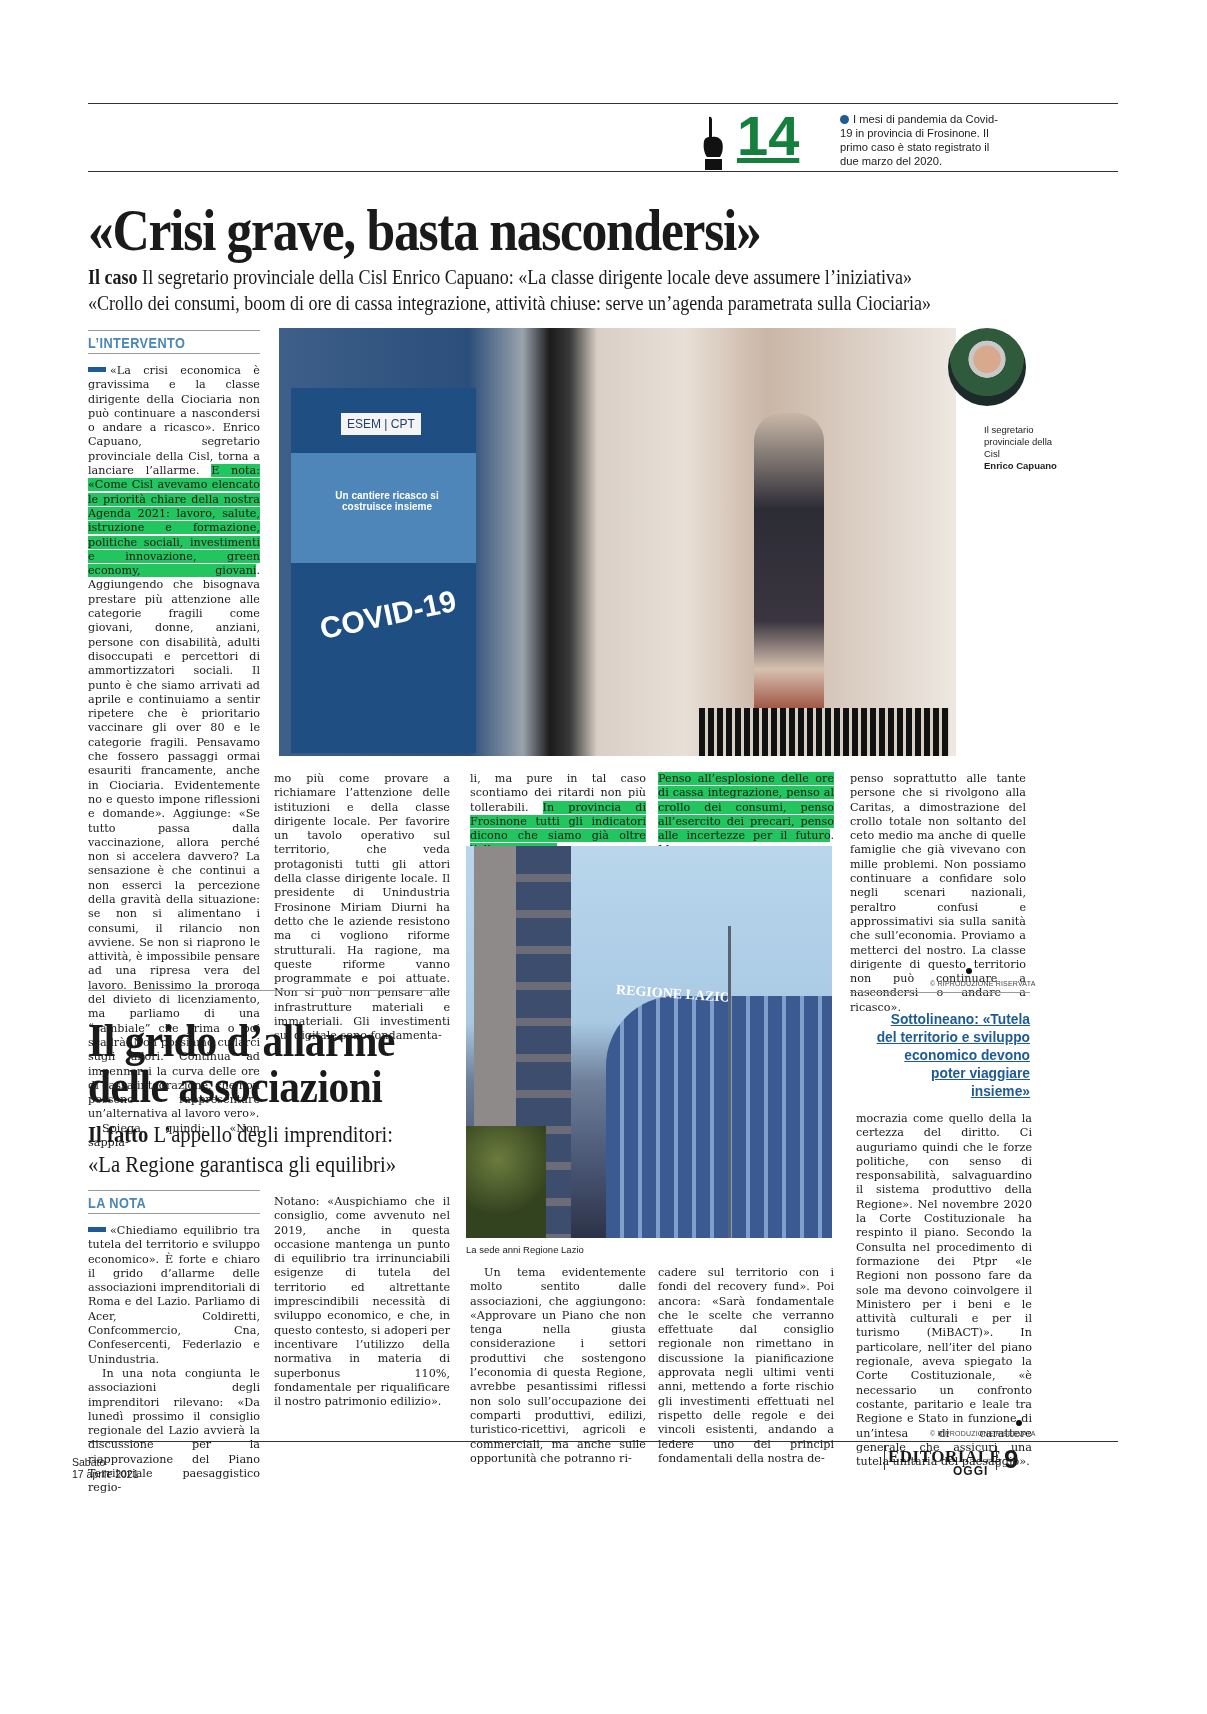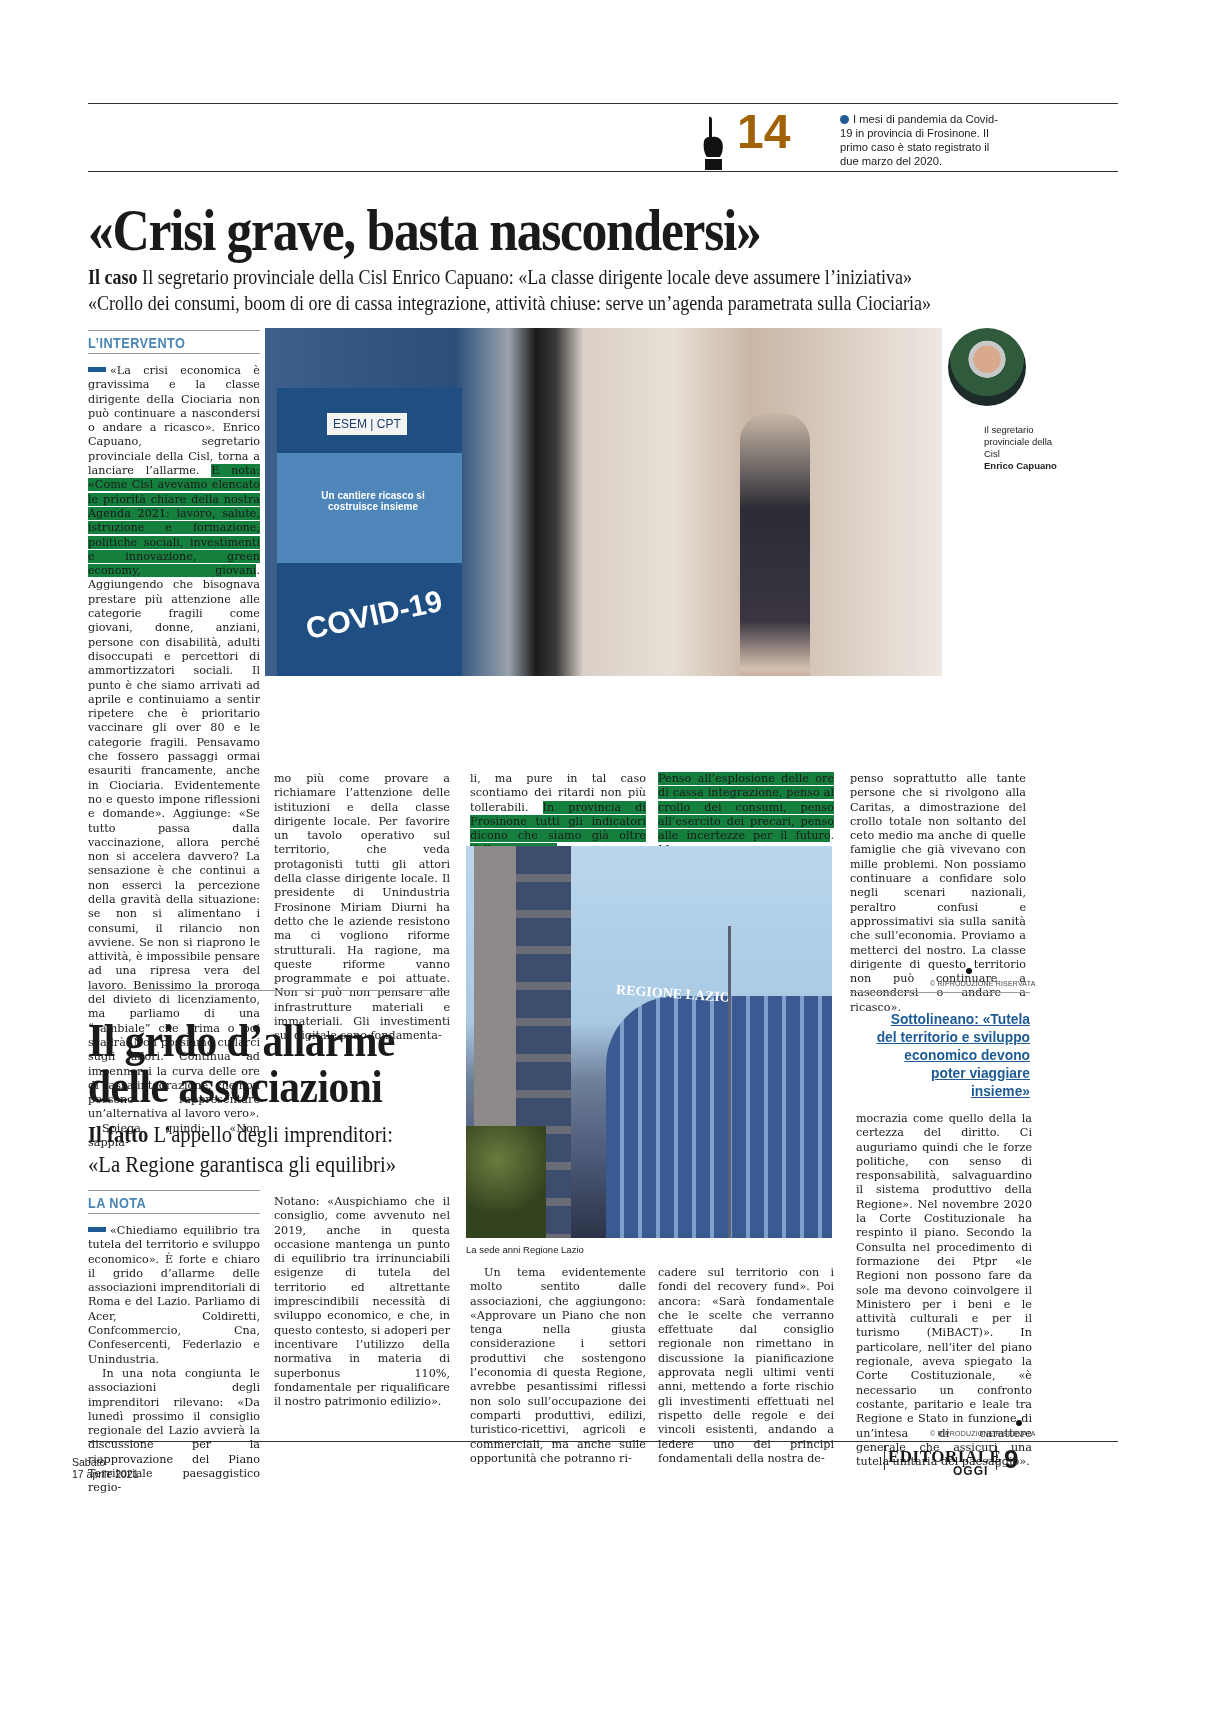--- a/index.html
+++ b/index.html
@@ -3,35 +3,35 @@
 <meta charset="utf-8">
 <style>
   html, body { margin: 0; padding: 0; background: #ffffff; }
   body { width: 1207px; height: 1714px; position: relative; overflow: hidden; font-family: "DejaVu Serif", serif; color: #1a1a1a; }
   .abs { position: absolute; }
   .rule { position: absolute; background: #333; }
   .thin { position: absolute; background: #9a9a9a; height: 1px; }
 
   
   .hand { left: 700px; top: 115px; width: 26px; height: 56px; }
-  .bignum { left: 737px; top: 108px; font-family: "Liberation Sans", sans-serif; font-weight: bold; font-size: 48px; color: #a16207; line-height: 1; }
+  .bignum { left: 737px; top: 108px; font-family: "Liberation Sans", sans-serif; font-weight: bold; font-size: 56px; color: #15803d; line-height: 1; text-decoration: underline; }
   .topnote { left: 840px; top: 112px; width: 160px; font-family: "Liberation Sans", sans-serif; font-size: 11.2px; line-height: 14px; color: #222; }
   .dot { display: inline-block; width: 9px; height: 9px; border-radius: 50%; background: #1e5b94; margin-right: 4px; vertical-align: -1px; }
 
   .headline { left: 88px; top: 196px; font-family: "Liberation Serif", serif; font-weight: bold; font-size: 60px; letter-spacing: -1.5px; line-height: 68px; white-space: nowrap; transform: scaleX(0.86); transform-origin: left top; }
   .subline { left: 88px; font-family: "Liberation Serif", serif; font-size: 22px; line-height: 28px; white-space: nowrap; transform: scaleX(0.82); transform-origin: left top; }
   .subline b { font-weight: bold; }
 
   .kicker { font-family: "Liberation Sans", sans-serif; font-weight: bold; font-size: 15px; color: #4a86b6; letter-spacing: 0.5px; transform: scaleX(0.85); transform-origin: left top; }
 
   .col { position: absolute; font-family: "DejaVu Serif", serif; font-size: 11.2px; line-height: 14.3px; text-align: justify; hyphens: auto; }
   .col p { margin: 0; }
   .col p + p { text-indent: 14px; }
   .lead-bar { display: inline-block; width: 18px; height: 5px; background: #1e5b94; margin-right: 4px; vertical-align: 2px; }
-  .hl { background: #15803d; }
+  .hl { background: #22c55e; }
 
   .photo { position: absolute; overflow: hidden; }
   .caption { font-family: "Liberation Sans", sans-serif; font-size: 9.5px; line-height: 12px; color: #222; }
   .copyright { font-family: "Liberation Sans", sans-serif; font-size: 7px; color: #444; letter-spacing: 0.2px; }
 
   .head2 { left: 88px; top: 1018px; font-family: "Liberation Serif", serif; font-weight: bold; font-size: 46px; line-height: 46px; letter-spacing: -0.5px; transform: scaleX(0.9); transform-origin: left top; }
   .sub2 { left: 88px; top: 1120px; font-family: "Liberation Serif", serif; font-size: 23px; line-height: 30px; transform: scaleX(0.9); transform-origin: left top; white-space: nowrap; }
 
   .pull { left: 862px; top: 1010px; width: 168px; text-align: right; font-family: "Liberation Sans", sans-serif; font-weight: bold; font-size: 15px; line-height: 18px; color: #1e5b94; text-decoration: underline; transform: scaleX(0.92); transform-origin: right top; }
 
@@ -59,21 +59,21 @@
 
 <div class="thin" style="left:88px; top:330px; width:172px;"></div>
 <div class="abs kicker" style="left:88px; top:334px;">L’INTERVENTO</div>
 <div class="thin" style="left:88px; top:353px; width:172px;"></div>
 
 <div class="col" style="left:88px; top:364px; width:172px;">
   <p><span class="lead-bar"></span><span>«La crisi economica è gravissima e la classe dirigente della Ciociaria non può continuare a nascondersi o andare a ricasco». Enrico Capuano, segretario provinciale della Cisl, torna a lanciare l’allarme. </span><span class="hl">E nota: «Come Cisl avevamo elencato le priorità chiare della nostra Agenda 2021: lavoro, salute, istruzione e formazione, politiche sociali, investimenti e innovazione, green economy, giovani</span><span>. Aggiungendo che bisognava prestare più attenzione alle categorie fragili come giovani, donne, anziani, persone con disabilità, adulti disoccupati e percettori di ammortizzatori sociali. Il punto è che siamo arrivati ad aprile e continuiamo a sentir ripetere che è prioritario vaccinare gli over 80 e le categorie fragili. Pensavamo che fossero passaggi ormai esauriti francamente, anche in Ciociaria. Evidentemente no e questo impone riflessioni e domande». Aggiunge: «Se tutto passa dalla vaccinazione, allora perché non si accelera davvero? La sensazione è che continui a non esserci la percezione della gravità della situazione: se non si alimentano i consumi, il rilancio non avviene. Se non si riaprono le attività, è impossibile pensare ad una ripresa vera del lavoro. Benissimo la proroga del divieto di licenziamento, ma parliamo di una “cambiale” che prima o poi scadrà. Non possiamo cullarci sugli allori. Continua ad impennarsi la curva delle ore di cassa integrazione, che non possono rappresentare un’alternativa al lavoro vero».</span></p>
   <p>Spiega quindi: «Non sappia-</p>
 </div>
 
-<div class="photo" style="left:265px; top:328px; width:677px; height:348px; background:linear-gradient(90deg,#3d5f8a 0%,#2b4e7a 28%,#9aa3ad 36%,#1b1b1b 40%,#3a3a3a 43%,#d9cfc6 47%,#e8dfd6 60%,#c9b6a6 72%,#eee8e2 100%);">
+<div class="photo" style="left:279px; top:328px; width:677px; height:428px; background:linear-gradient(90deg,#3d5f8a 0%,#2b4e7a 28%,#9aa3ad 36%,#1b1b1b 40%,#3a3a3a 43%,#d9cfc6 47%,#e8dfd6 60%,#c9b6a6 72%,#eee8e2 100%);">
   <div class="abs" style="left:12px; top:60px; width:185px; height:365px; background:#1f4f82;"></div>
   <div class="abs" style="left:12px; top:125px; width:185px; height:110px; background:#4e86b9;"></div>
   <div class="abs" style="left:62px; top:85px; background:#f4f4f4; color:#1f3f6a; padding:4px 6px; font-family:'Liberation Sans',sans-serif; font-size:12px;">ESEM | CPT</div>
   <div class="abs" style="left:48px; top:162px; width:120px; color:#fff; font-family:'Liberation Sans',sans-serif; font-weight:bold; font-size:10px; text-align:center;">Un cantiere ricasco si costruisce insieme</div>
   <div class="abs" style="left:40px; top:270px; color:#fff; font-family:'Liberation Sans',sans-serif; font-weight:bold; font-size:30px; transform:rotate(-12deg);">COVID-19</div>
   <div class="abs" style="left:475px; top:85px; width:70px; height:320px; background:linear-gradient(#c9b8a8,#2c2c35 30%,#3a3540 65%,#d6c1b0 80%,#8b2e1e 97%); border-radius:28px 28px 4px 4px;"></div>
   <div class="abs" style="left:420px; top:380px; width:250px; height:48px; background:repeating-linear-gradient(90deg,#111 0 6px,#d8d0c4 6px 9px);"></div>
 </div>
 
 <div class="abs" style="left:948px; top:328px; width:78px; height:78px; border-radius:50%; background:radial-gradient(circle at 50% 40%,#d9a98e 0 22%,#c8c8c8 23% 30%,#2f5a3c 31% 60%,#1d2a2a 61%);"></div>

